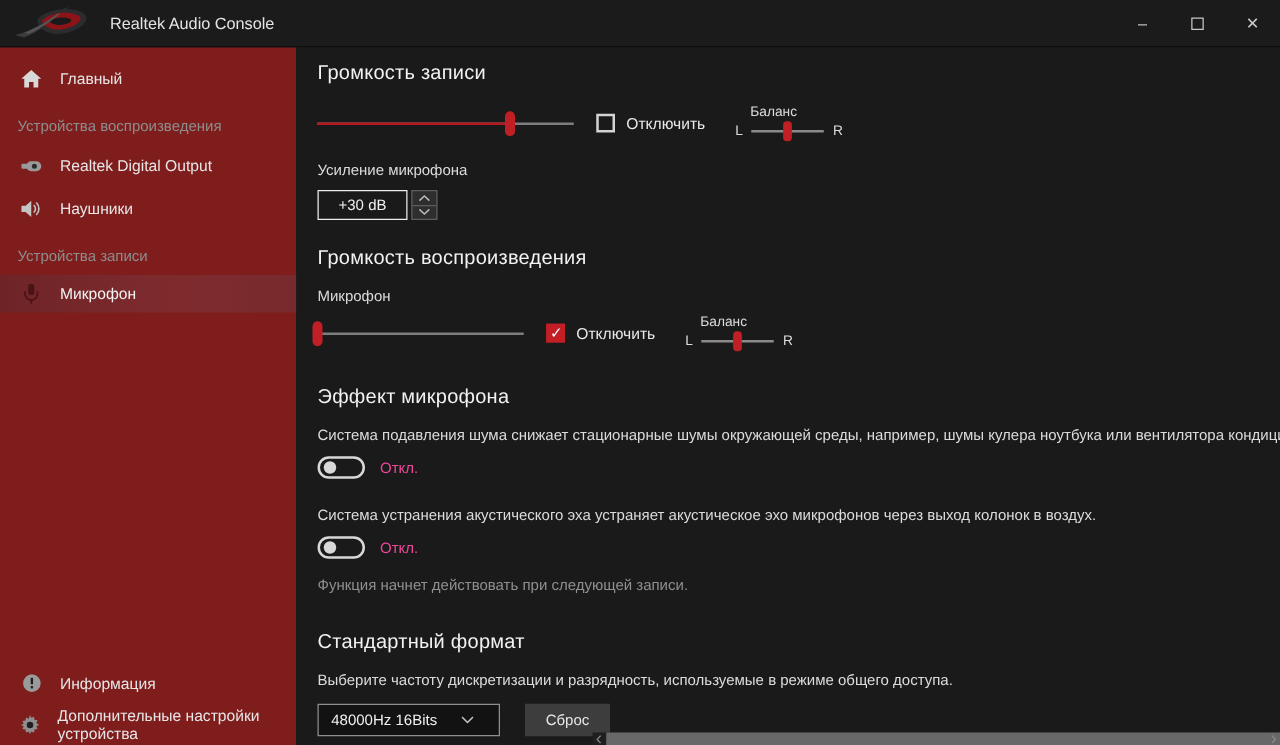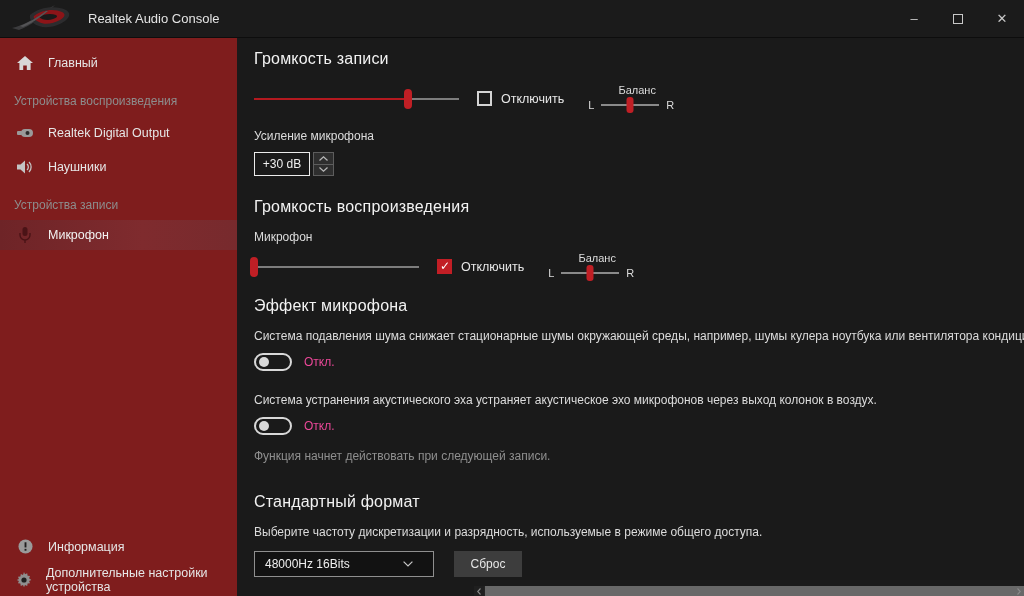--- a/index.html
+++ b/index.html
@@ -52,49 +52,49 @@
   
   .chk-group { display:flex; align-items:center; gap:9px; }
   .checkbox { position:relative; width:15px; height:15px; border:2px solid #d4d4d4; background:transparent; }
   .checkbox.checked { border-color:#c21e25; background:#c21e25; }
   .checkbox .check { position:absolute; left:1px; top:-2px; color:#fff; font-size:12px; display:none; }
   .checkbox.checked .check { display:block; }
   .chk-label { font-size:12.5px; color:#e8e8e8; }
 
   
   .spin-row { display:flex; align-items:stretch; margin-top:9px; }
-  .spin-box { width:56px; height:24px; border:1px solid #ececec; background:transparent; color:#f0f0f0;
+  .spin-box { width:72px; height:24px; border:1px solid #ececec; background:transparent; color:#f0f0f0;
               font-size:12px; display:flex; align-items:center; justify-content:center; }
   .spin-btns { width:21px; margin-left:3px; display:flex; flex-direction:column; border:1px solid #5d5d5d; background:#2e2e2e; }
   .spin-btn { flex:1; display:flex; align-items:center; justify-content:center; }
   .spin-btn + .spin-btn { border-top:1px solid #5d5d5d; }
 
   
   .toggle-row { display:flex; align-items:center; gap:12px; margin-top:10px; }
   .toggle { position:relative; width:38px; height:18px; border:2px solid #d8d8d8; border-radius:10px; background:transparent; }
   .toggle .knob { position:absolute; left:3px; top:2px; width:10px; height:10px; border-radius:50%; background:#d8d8d8; }
   .toggle-label { font-size:12px; color:#ec4899; }
 
   
   .format-row { display:flex; align-items:center; margin-top:12px; }
-  .dropdown { width:180px; height:26px; border:1px solid #8f8f8f; background:#121212; display:flex; align-items:center;
+  .dropdown { width:146px; height:26px; border:1px solid #8f8f8f; background:#121212; display:flex; align-items:center;
               padding:0 20px 0 10px; font-size:12px; color:#f0f0f0; }
   .dropdown .dd-text { flex:1; }
   .btn { margin-left:20px; width:68px; height:26px; background:#3d3d3d; border:none; color:#e6e6e6; font-size:12px;
          font-family:inherit; display:flex; align-items:center; justify-content:center; }
 
   
   .hscroll { position:absolute; left:237px; right:0; bottom:0; height:10px; background:#1f1f1f; }
   .hs-arrow { position:absolute; top:0; width:10px; height:10px; display:flex; align-items:center; justify-content:center; }
   .hs-arrow.left { left:0; } .hs-arrow.right { right:0; }
   .hs-track { position:absolute; left:10px; right:10px; top:0; bottom:0; background:#232323; }
   .hs-thumb { position:absolute; left:11px; top:0; width:570px; height:10px; background:#686868; }
 
-  .mt14{margin-top:14px;} .mt16{margin-top:16px;} .mt22{margin-top:22px;} .mt30{margin-top:30px;} .mt36{margin-top:16px;}
-  .g18{margin-left:18px;} .g24{margin-left:24px;text-align:center;}
+  .mt14{margin-top:14px;} .mt16{margin-top:16px;} .mt22{margin-top:22px;} .mt30{margin-top:30px;} .mt36{margin-top:28px;}
+  .g18{margin-left:18px;} .g24{margin-left:24px;}
 </style>
 </head>
 <body>
 
 <div class="window">
 
   <div class="titlebar">
     <svg class="logo" viewBox="0 0 64 32">
       <path d="M2 25 C12 23 25 16 38 6 L45 2 C34 13 20 23 9 27 Z" fill="#3c3c3e"></path>
       <path d="M20 12 C29 4 46 2 56 7 C61 10 60 14 55 18 C48 23 37 26 29 23 C23 21 19 17 20 12 Z" fill="#2c2c2e"></path>

